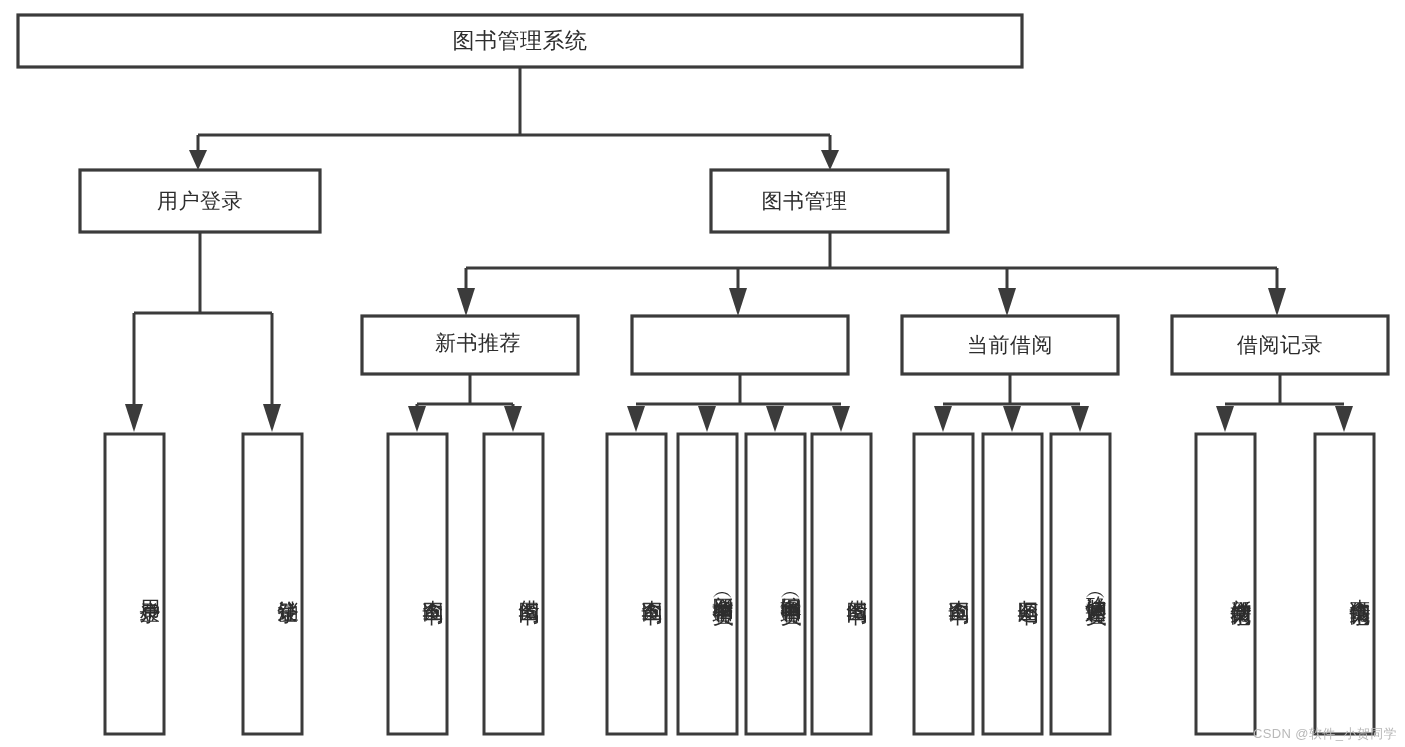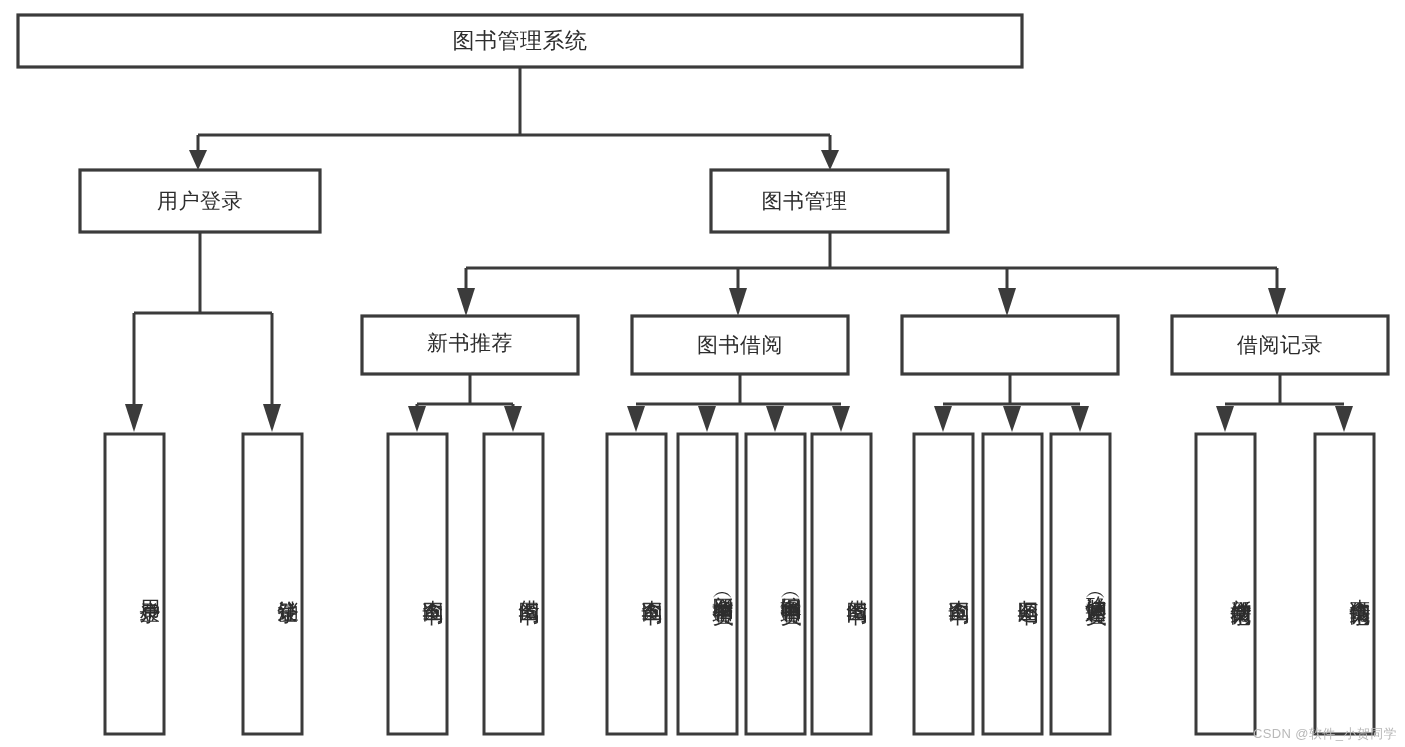--- a/index.html
+++ b/index.html
@@ -171,22 +171,22 @@
 
     <rect class="node-rect leaf" x="1196" y="434" width="59" height="300"></rect>
     <rect class="node-rect leaf" x="1315" y="434" width="59" height="300"></rect>
   </svg>
 
   <div class="node-label horizontal root-label" style="left:18px; top:15px; width:1004px; height:52px;text-align:center;">图书管理系统</div>
 
   <div class="node-label horizontal" style="left:80px; top:170px; width:240px; height:62px;">用户登录</div>
   <div class="node-label horizontal" style="left:686px; top:170px; width:237px; height:62px;">图书管理</div>
 
-  <div class="node-label horizontal" style="left:362px; top:316px; width:216px; height:54px;border-radius:21px;">新书推荐</div>
-  <div class="node-label horizontal" style="left:632px; top:316px; width:216px; height:58px;">图书借阅</div>
+  <div class="node-label horizontal" style="left:370px; top:316px; width:216px; height:54px;border-radius:21px;">新书推荐</div>
+  <div class="node-label horizontal" style="left:902px; top:316px; width:216px; height:58px;">当前借阅</div>
   <div class="node-label horizontal" style="left:1172px; top:316px; width:216px; height:58px;">借阅记录</div>
 
   <div class="node-label vertical" style="left:105px; top:434px; width:59px; height:300px;">用户登录</div>
   <div class="node-label vertical" style="left:243px; top:434px; width:59px; height:300px;">注销登录</div>
   <div class="node-label vertical" style="left:388px; top:434px; width:59px; height:300px;">查询图书</div>
   <div class="node-label vertical" style="left:484px; top:434px; width:59px; height:300px;">借阅图书</div>
   <div class="node-label vertical" style="left:607px; top:434px; width:59px; height:300px;">查询图书</div>
   <div class="node-label vertical" style="left:678px; top:434px; width:59px; height:300px;">新增图书（管理员）</div>
   <div class="node-label vertical" style="left:746px; top:434px; width:59px; height:300px;">编辑图书（管理员）</div>
   <div class="node-label vertical" style="left:812px; top:434px; width:59px; height:300px;">借阅图书</div>

